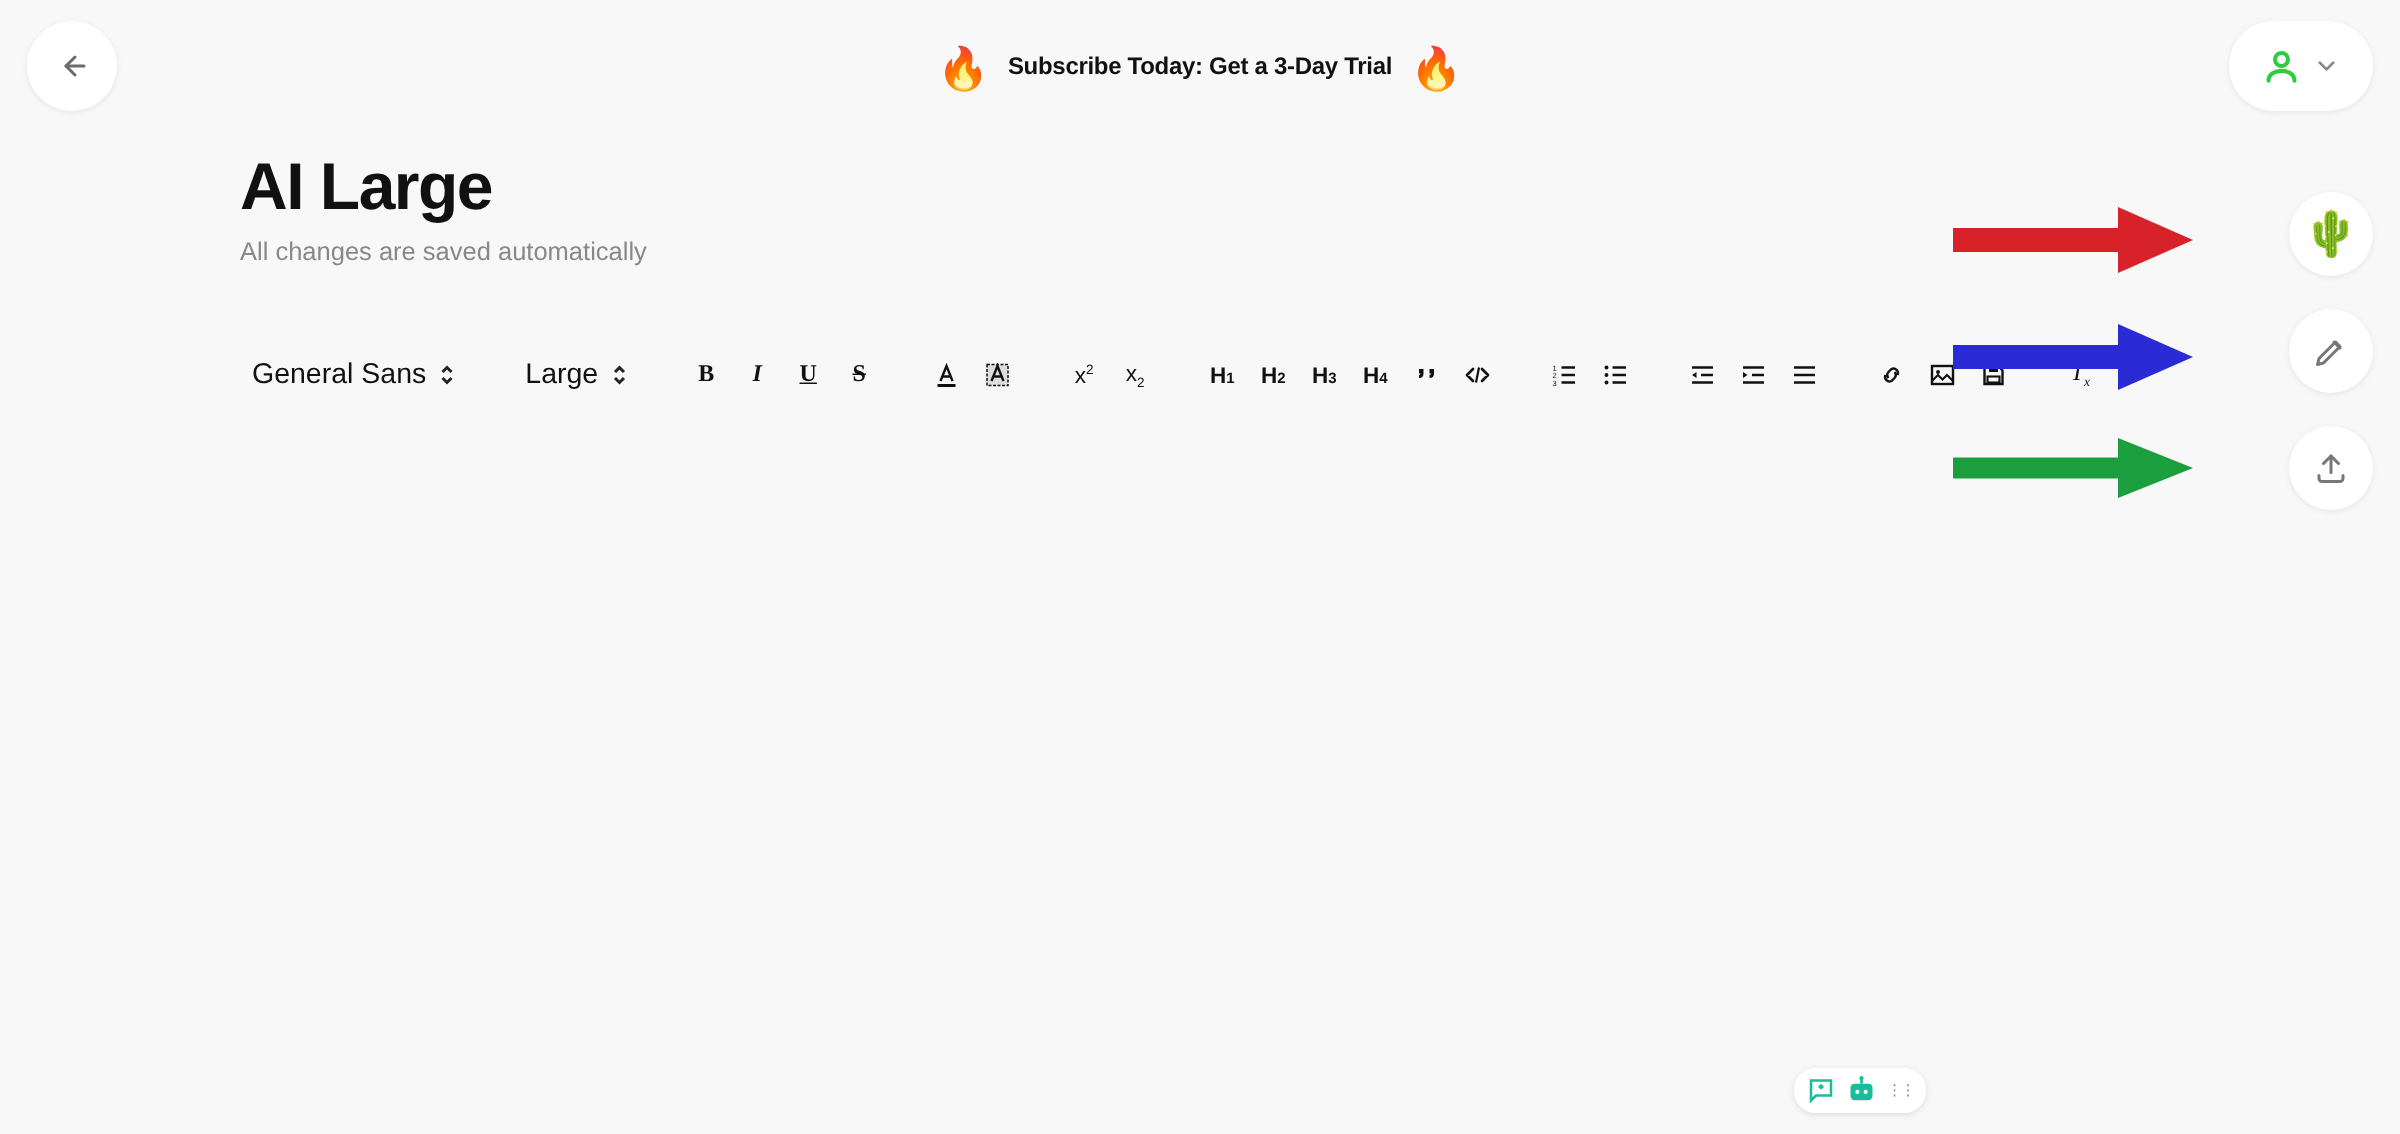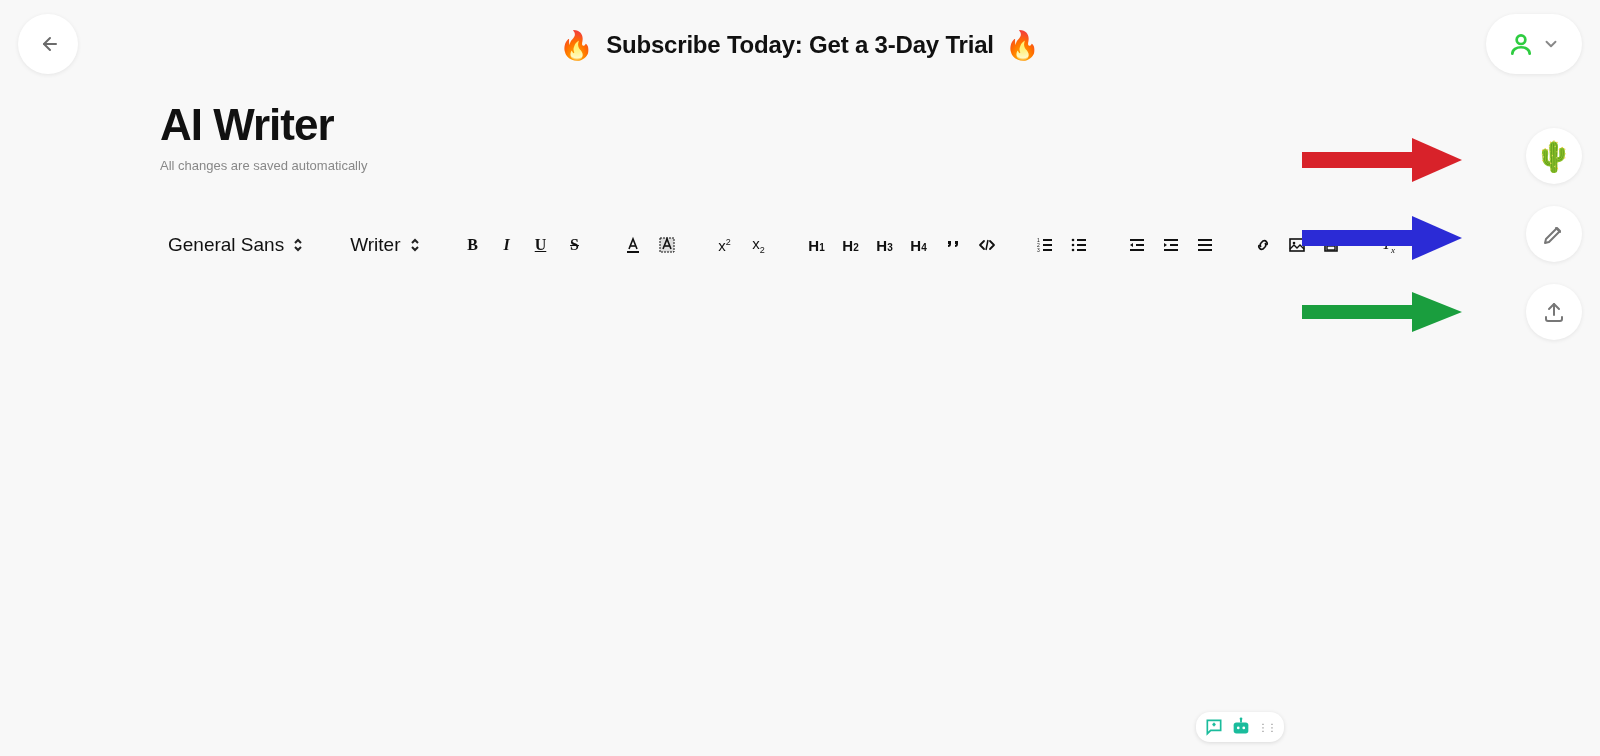--- a/index.html
+++ b/index.html
@@ -5,30 +5,30 @@
   * { box-sizing: border-box; margin: 0; padding: 0; }
   html, body { width: 1600px; height: 756px; font-family: -apple-system, BlinkMacSystemFont, "Segoe UI", Helvetica, Arial, sans-serif; background: #f8f8f8; overflow: hidden; color: #111; }
   .page { position: relative; width: 100%; height: 100%; }
 
   
   .header { display: flex; align-items: center; justify-content: center; height: 90px; position: relative; }
   .back-btn { position: absolute; left: 18px; top: 14px; width: 60px; height: 60px; border-radius: 50%; background: #fff; display: flex; align-items: center; justify-content: center; box-shadow: 0 1px 4px rgba(0,0,0,.08); cursor:pointer; }
   .back-btn svg { width: 24px; height: 24px; stroke:#6b6b6b; stroke-width:2; fill:none; stroke-linecap:round; stroke-linejoin:round; }
   .promo { display: flex; align-items: center; gap: 12px; cursor:pointer; }
   .promo .flame { font-size: 28px; }
-  .promo .text { font-weight: 700; font-size: 24px; letter-spacing: -0.2px; }
+  .promo .text { font-weight: 700; font-size: 16px; letter-spacing: -0.2px; }
 
   .user-area { position: absolute; right: 18px; top: 14px; height: 60px; width: 96px; border-radius: 40px; background:#fff; display:flex; align-items:center; justify-content:center; gap:8px; box-shadow: 0 1px 4px rgba(0,0,0,.08); cursor:pointer;}
   .user-area svg.user { width:26px; height:26px; stroke:#2ecc40; stroke-width:2.5; fill:none; stroke-linecap:round; }
   .user-area svg.chev { width:18px; height:18px; stroke:#888; stroke-width:2.5; fill:none; stroke-linecap:round; stroke-linejoin:round;}
 
   
   .content { padding: 0 160px; }
   .page-title { font-size: 44px; font-weight: 700; letter-spacing: -1px; color:#111; margin-top: 10px; }
-  .page-subtitle { font-size: 13px; color:#888; margin-top: 8px; }
+  .page-subtitle { font-size: 17px; color:#888; margin-top: 8px; }
 
   
   .toolbar { margin-top: 52px; display:flex; align-items:center; gap: 6px; height: 40px; }
   .tb-select { display:flex; align-items:center; gap:8px; font-size:19px; cursor:pointer; padding:0 8px; }
   .tb-select .sel-text { }
   .tb-select svg { width:12px; height:14px; stroke:#222; stroke-width:2; fill:none; }
   .tb-sep { width: 18px; }
   .tb-btn { width:28px; height:28px; display:flex; align-items:center; justify-content:center; cursor:pointer; border-radius:3px; }
   .tb-btn svg { width:18px; height:18px; }
   .tb-btn .lbl { font-weight:700; font-size:16px; font-family: Georgia, "Times New Roman", serif; }
@@ -79,37 +79,37 @@
           <circle cx="12" cy="8" r="4"></circle>
           <path d="M4 21c0-4 4-6 8-6s8 2 8 6"></path>
         </svg>
     <svg class="chev" viewBox="0 0 24 24">
           <path d="M6 9l6 6 6-6"></path>
         </svg>
   </div>
 </div>
 
 <div class="content">
-  <h1 class="page-title">AI Writer</h1>
+  <h1 class="page-title">AI Large</h1>
   <div class="page-subtitle">All changes are saved automatically</div>
 
   <div class="toolbar">
 
     <div class="tb-select">
       <span class="sel-text">General Sans</span>
       <svg viewBox="0 0 12 14">
             <path d="M3 5l3-3 3 3"></path>
             <path d="M3 9l3 3 3-3"></path>
           </svg>
     </div>
 
     <div class="tb-sep"></div>
 
     <div class="tb-select">
-      <span class="sel-text">Writer</span>
+      <span class="sel-text">Large</span>
       <svg viewBox="0 0 12 14">
             <path d="M3 5l3-3 3 3"></path>
             <path d="M3 9l3 3 3-3"></path>
           </svg>
     </div>
 
     <div class="tb-sep"></div>
 
     <div class="tb-btn">
           <span class="lbl">B</span>

